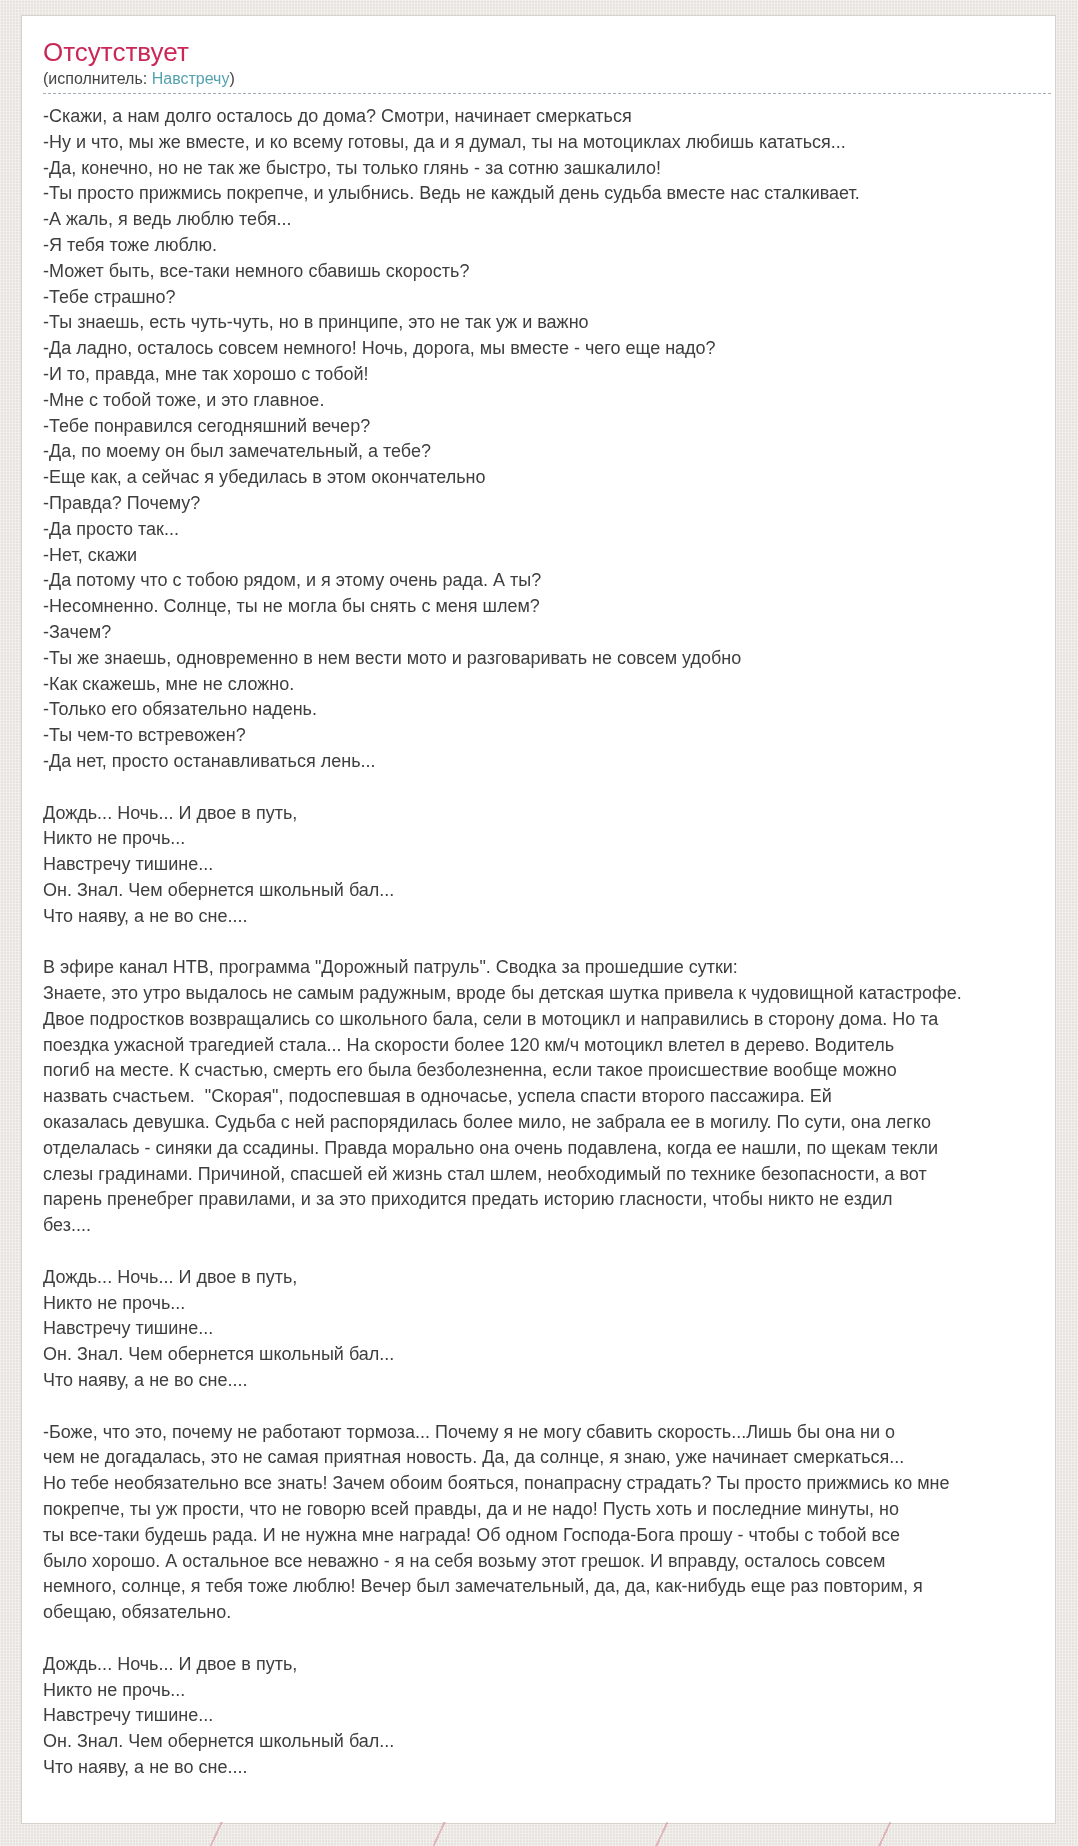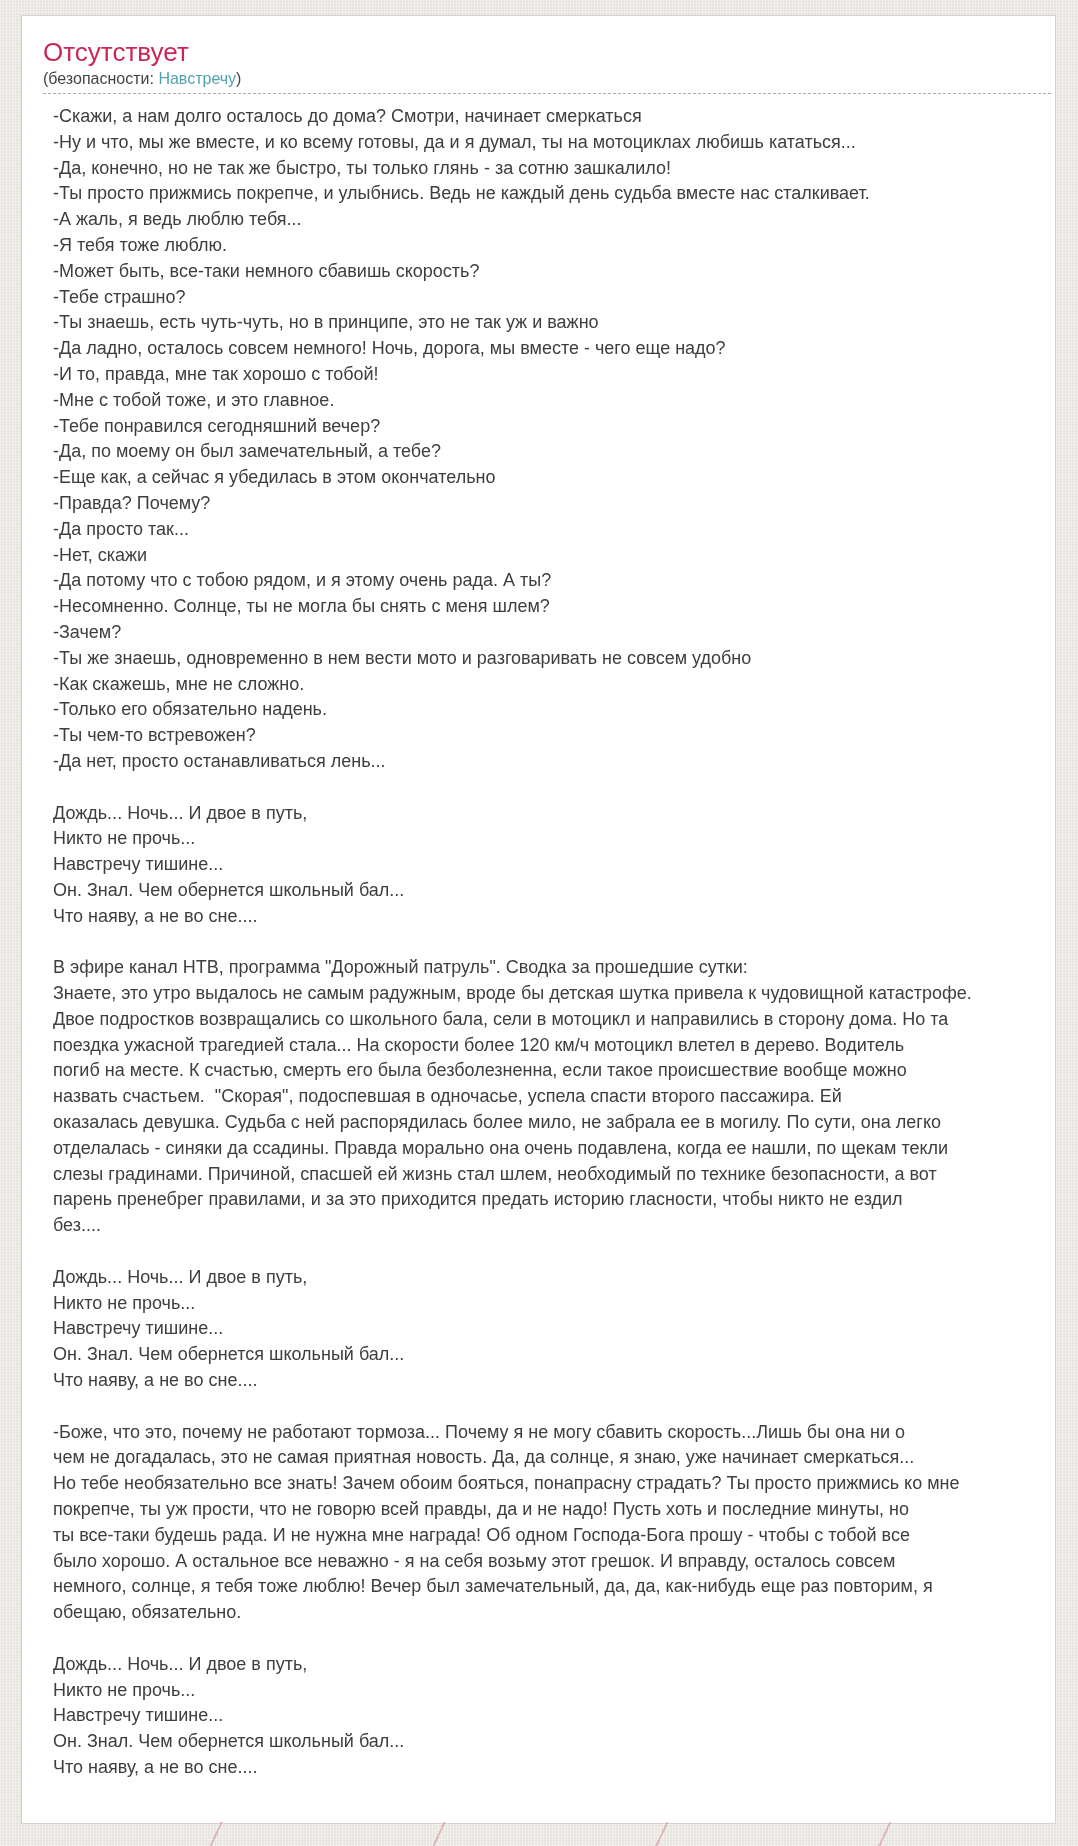--- a/index.html
+++ b/index.html
@@ -45,21 +45,21 @@
     color: #53a2ae;
     text-decoration: none;
     cursor: pointer;
   }
   .separator {
     margin-top: 4px;
     border-bottom: 1px dashed #a3aeb8;
     height: 0;
   }
   .lyrics {
-    margin: 10px 0 0 10px;
+    margin: 10px 0 0 0;
     padding: 0;
     font-family: "Liberation Sans", sans-serif;
     font-size: 18px;
     line-height: 25.8px;
     color: #3e3e3e;
     white-space: pre;
     overflow: visible;
   }
   .bottom-texture {
     position: absolute;
@@ -76,21 +76,21 @@
     );
     pointer-events: none;
   }
 </style>
 </head>
 <body>
 
 <div class="card">
   <h1 class="song-title">Отсутствует</h1>
   <div class="artist-line">
-    <span>(безопасности: </span><a class="artist-link">Навстречу</a><span>)</span>
+    <span>(исполнитель: </span><a class="artist-link">Навстречу</a><span>)</span>
   </div>
   <div class="separator"></div>
   <pre class="lyrics">-Скажи, а нам долго осталось до дома? Смотри, начинает смеркаться
 -Ну и что, мы же вместе, и ко всему готовы, да и я думал, ты на мотоциклах любишь кататься...
 -Да, конечно, но не так же быстро, ты только глянь - за сотню зашкалило!
 -Ты просто прижмись покрепче, и улыбнись. Ведь не каждый день судьба вместе нас сталкивает.
 -А жаль, я ведь люблю тебя...
 -Я тебя тоже люблю.
 -Может быть, все-таки немного сбавишь скорость?
 -Тебе страшно?

